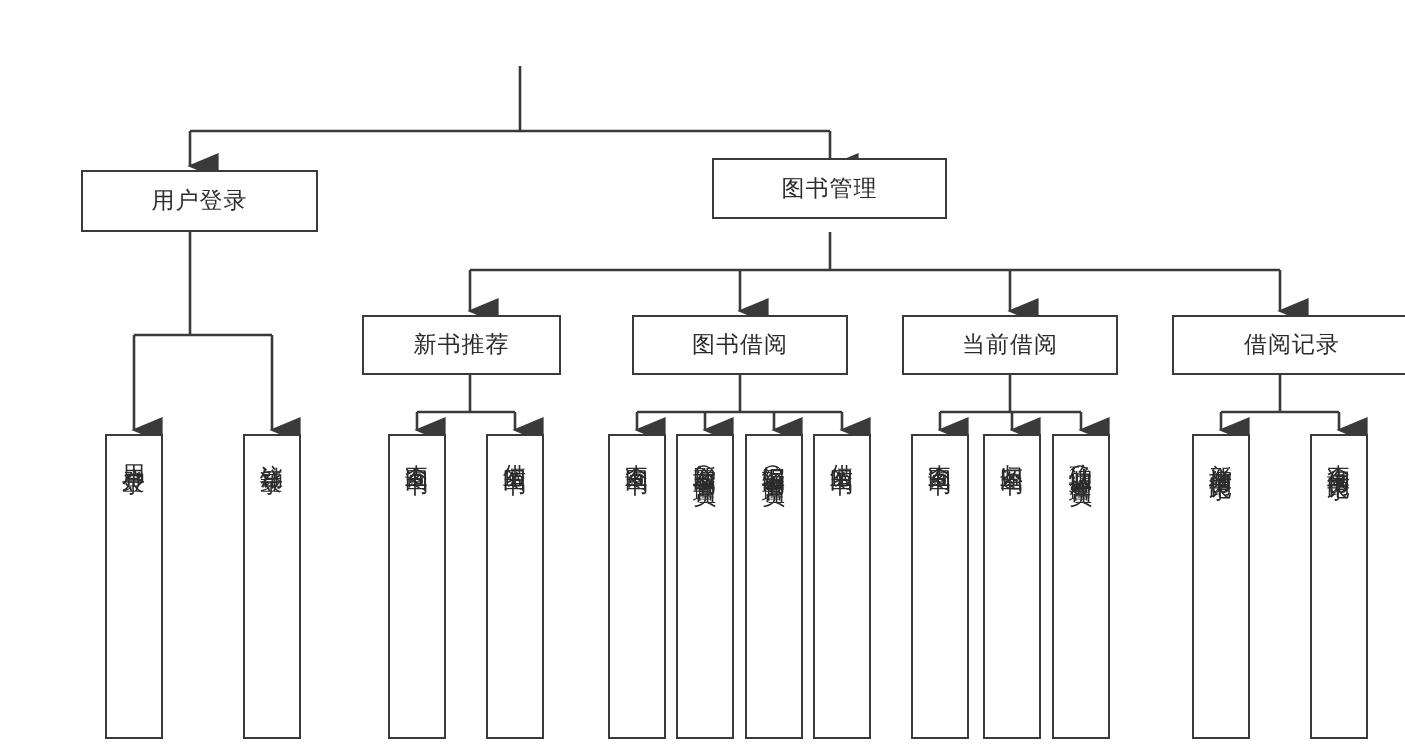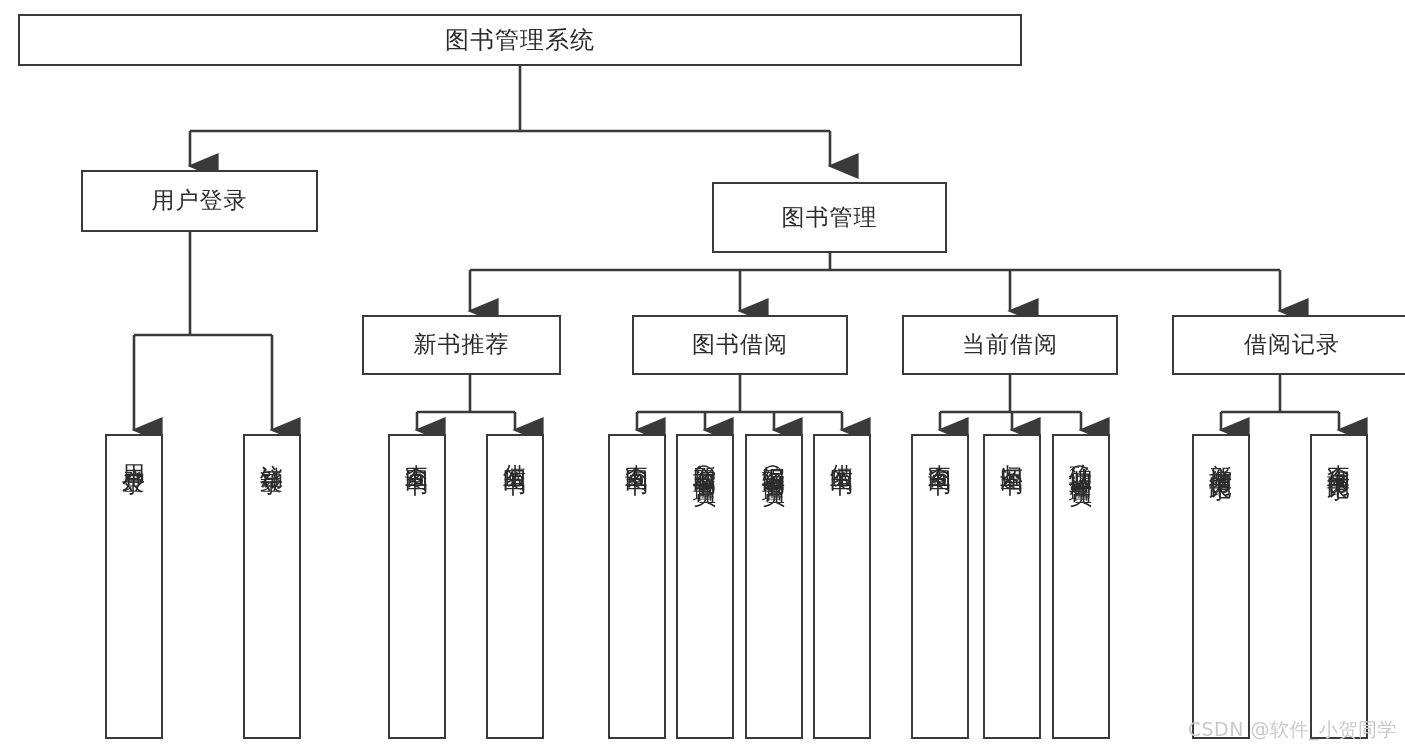--- a/index.html
+++ b/index.html
@@ -108,29 +108,26 @@
         <line x1="940" y1="412" x2="940" y2="430" marker-end="url(#arrow)"></line>
         <line x1="1012" y1="412" x2="1012" y2="430" marker-end="url(#arrow)"></line>
         <line x1="1081" y1="412" x2="1081" y2="430" marker-end="url(#arrow)"></line>
         <line x1="1280" y1="375" x2="1280" y2="412"></line>
         <line x1="1221" y1="412" x2="1339" y2="412"></line>
         <line x1="1221" y1="412" x2="1221" y2="430" marker-end="url(#arrow)"></line>
         <line x1="1339" y1="412" x2="1339" y2="430" marker-end="url(#arrow)"></line>
       </g>
   </svg>
 
-  <div class="node root h" style="left:18px; top:14px; width:1004px; height:52px;">
-    <span>图书管理系统</span>
-  </div>
 
   <div class="node h" style="left:81px; top:170px; width:237px; height:62px;">
     <span>用户登录</span>
   </div>
 
-  <div class="node h" style="left:712px; top:182px; width:235px; height:71px;">
+  <div class="node h" style="left:712px; top:158px; width:235px; height:61px;">
     <span>图书管理</span>
   </div>
 
   <div class="node h" style="left:362px; top:315px; width:199px; height:60px;">
     <span>新书推荐</span>
   </div>
 
   <div class="node h" style="left:902px; top:315px; width:216px; height:60px;">
     <span>当前借阅</span>
   </div>
@@ -176,15 +173,14 @@
   <div class="node leaf" style="left:1052px; top:434px; width:58px; height:305px;">
     <span class="vtext">确认归还（管理员）</span>
   </div>
   <div class="node leaf" style="left:1192px; top:434px; width:58px; height:305px;">
     <span class="vtext">新增借阅记录</span>
   </div>
   <div class="node leaf" style="left:1310px; top:434px; width:58px; height:305px;">
     <span class="vtext">查询借阅记录</span>
   </div>
 
-  <div class="watermark">CSDN @软件_小贺同学</div>
 
 </div>
 
 </body></html>

